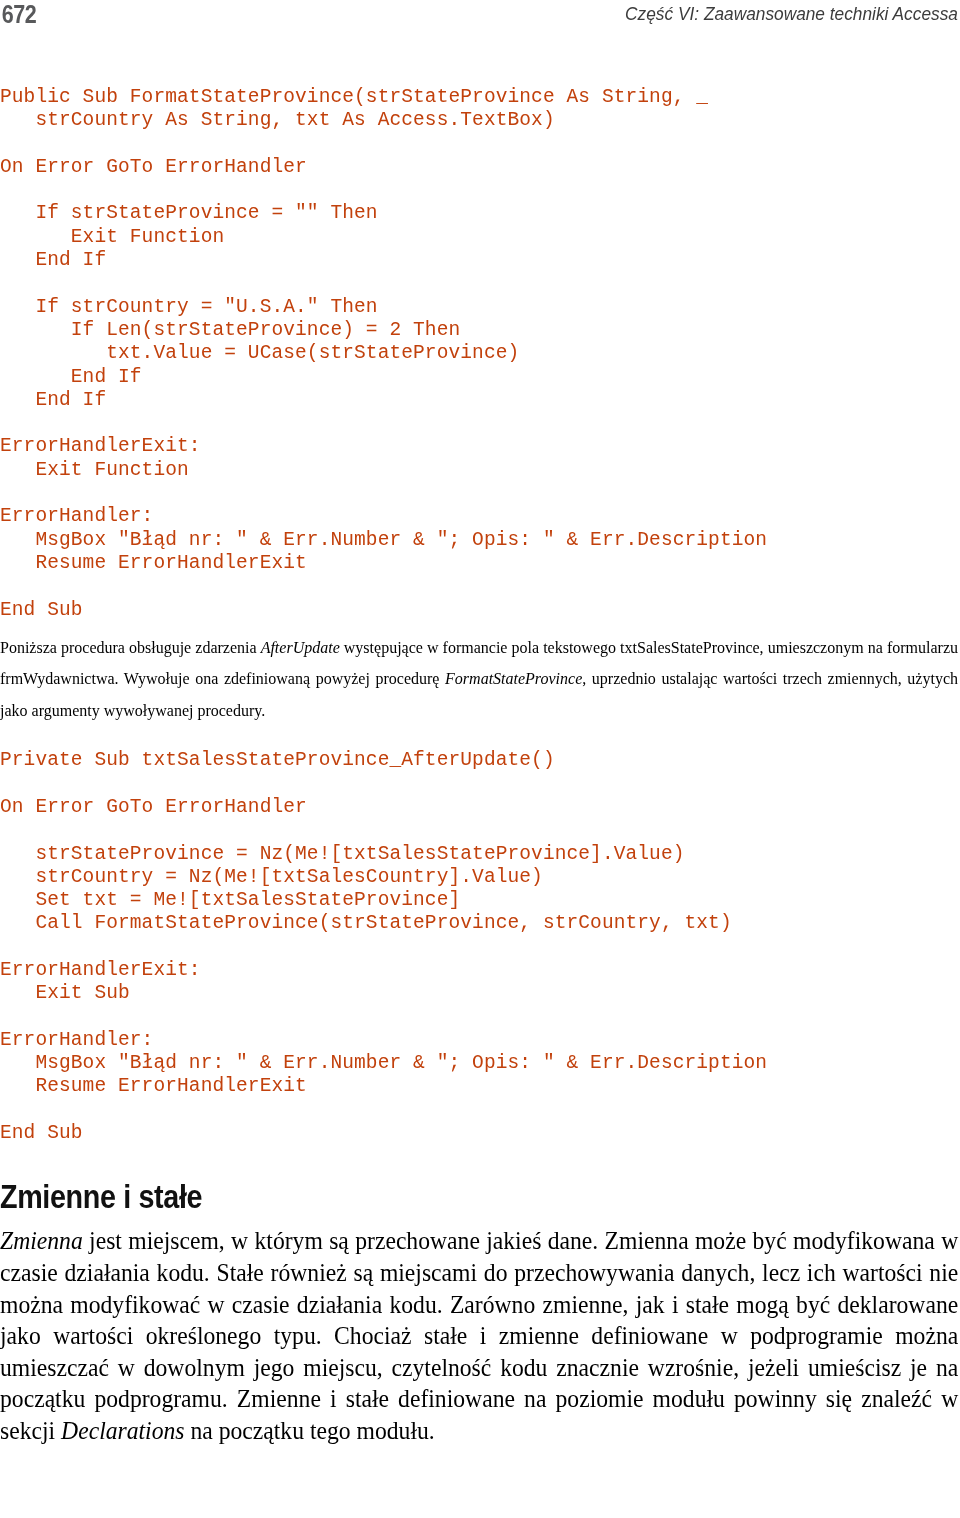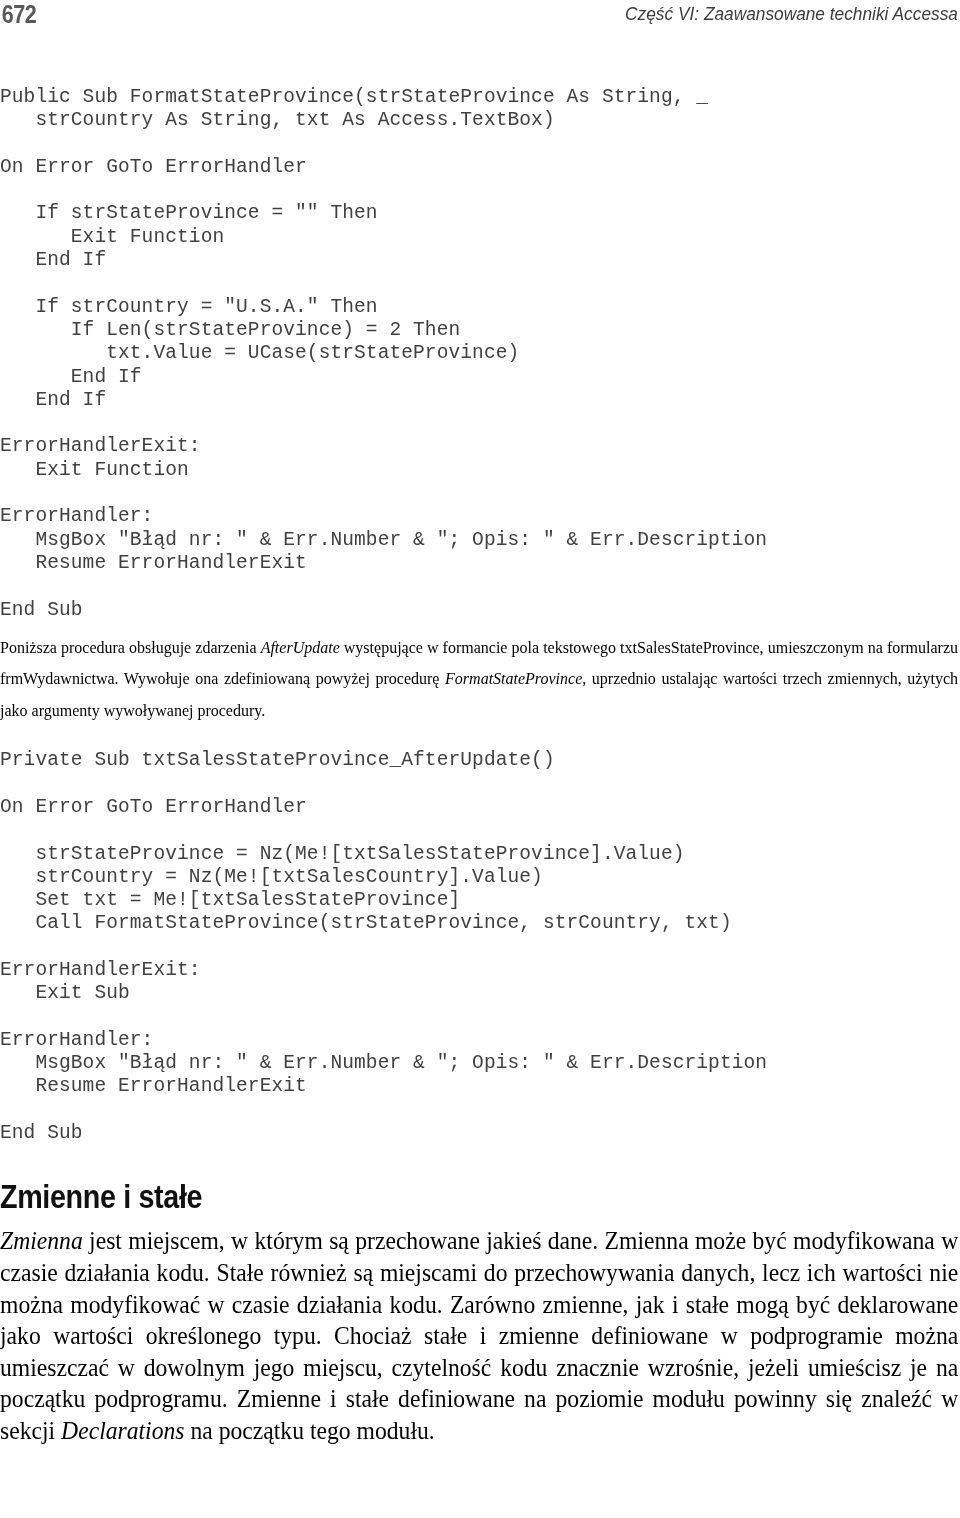--- a/index.html
+++ b/index.html
@@ -64,21 +64,21 @@
     top: 86px;
     left: 0px;
     width: 958px;
   }
 
   
   .code {
     font-family: "Liberation Mono", "DejaVu Sans Mono", monospace;
     font-size: 19.5px;
     line-height: 23.3px;
-    color: #404040;
+    color: #c2410c;
     white-space: pre;
     letter-spacing: 0.1px;
     margin: 0;
     padding: 0;
   }
   .code .ln { display: block; min-height: 23.3px; }
   .code .ln.blank { color: transparent; }
 
   
   p.body {

